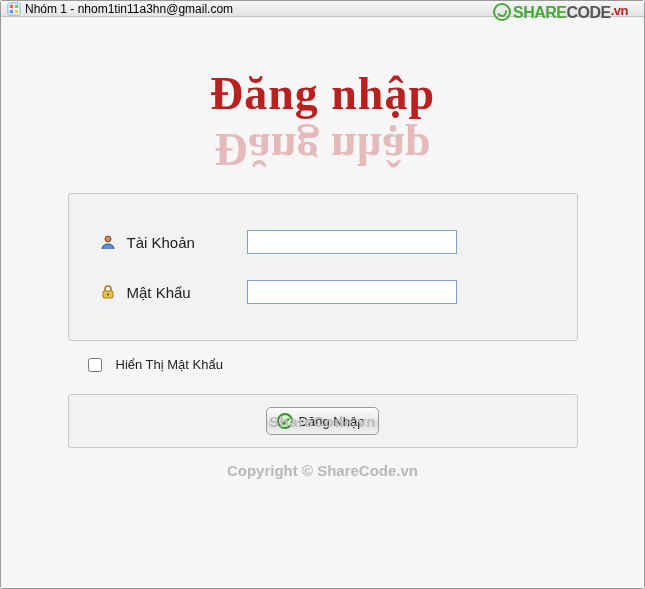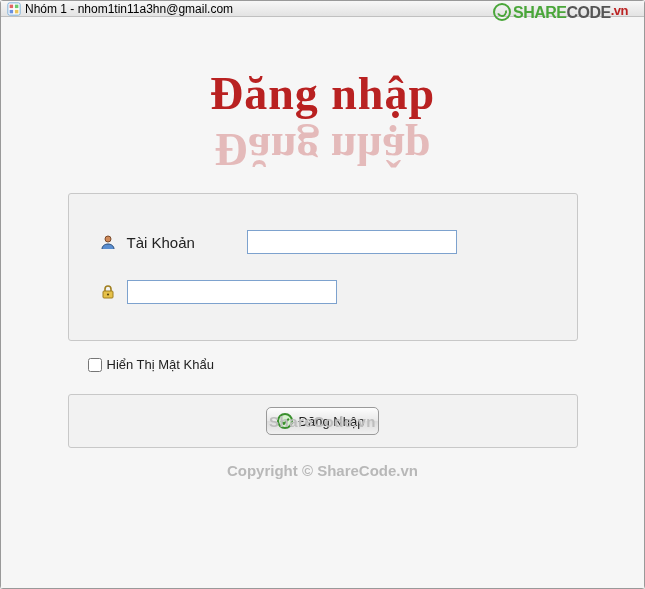--- a/index.html
+++ b/index.html
@@ -124,21 +124,21 @@
       font-size: 13px;
       outline: none;
     }
 
     .check-row {
       width: 510px;
       margin: 16px auto 12px;
       padding: 0 20px;
       display: flex;
       align-items: center;
-      gap: 5px;
+      gap: 14px;
       font-size: 13px;
       color: #222;
     }
     .check-row input[type="checkbox"]{
       width:14px; height:14px;
     }
 
     .button-panel {
       width: 510px;
       margin: 22px auto 0;
@@ -253,20 +253,21 @@
       </div>
 
       <div class="form-row">
         <span class="row-icon lock-icon">
           <svg viewBox="0 0 16 16">
               <rect x="3" y="7" width="10" height="7" rx="1" fill="#e6c14a" stroke="#a07f1f"></rect>
               <path d="M5 7V5a3 3 0 0 1 6 0v2" fill="none" stroke="#a07f1f" stroke-width="1.6"></path>
               <circle cx="8" cy="10.5" r="1.1" fill="#5c4812"></circle>
             </svg>
         </span>
+        <span class="row-label">Mật Khẩu</span>
         <input class="row-input" type="password" value="" style="">
       </div>
 
     </div>
 
     <label class="check-row">
       <input type="checkbox" style="">
       <span>Hiển Thị Mật Khẩu</span>
     </label>
 

